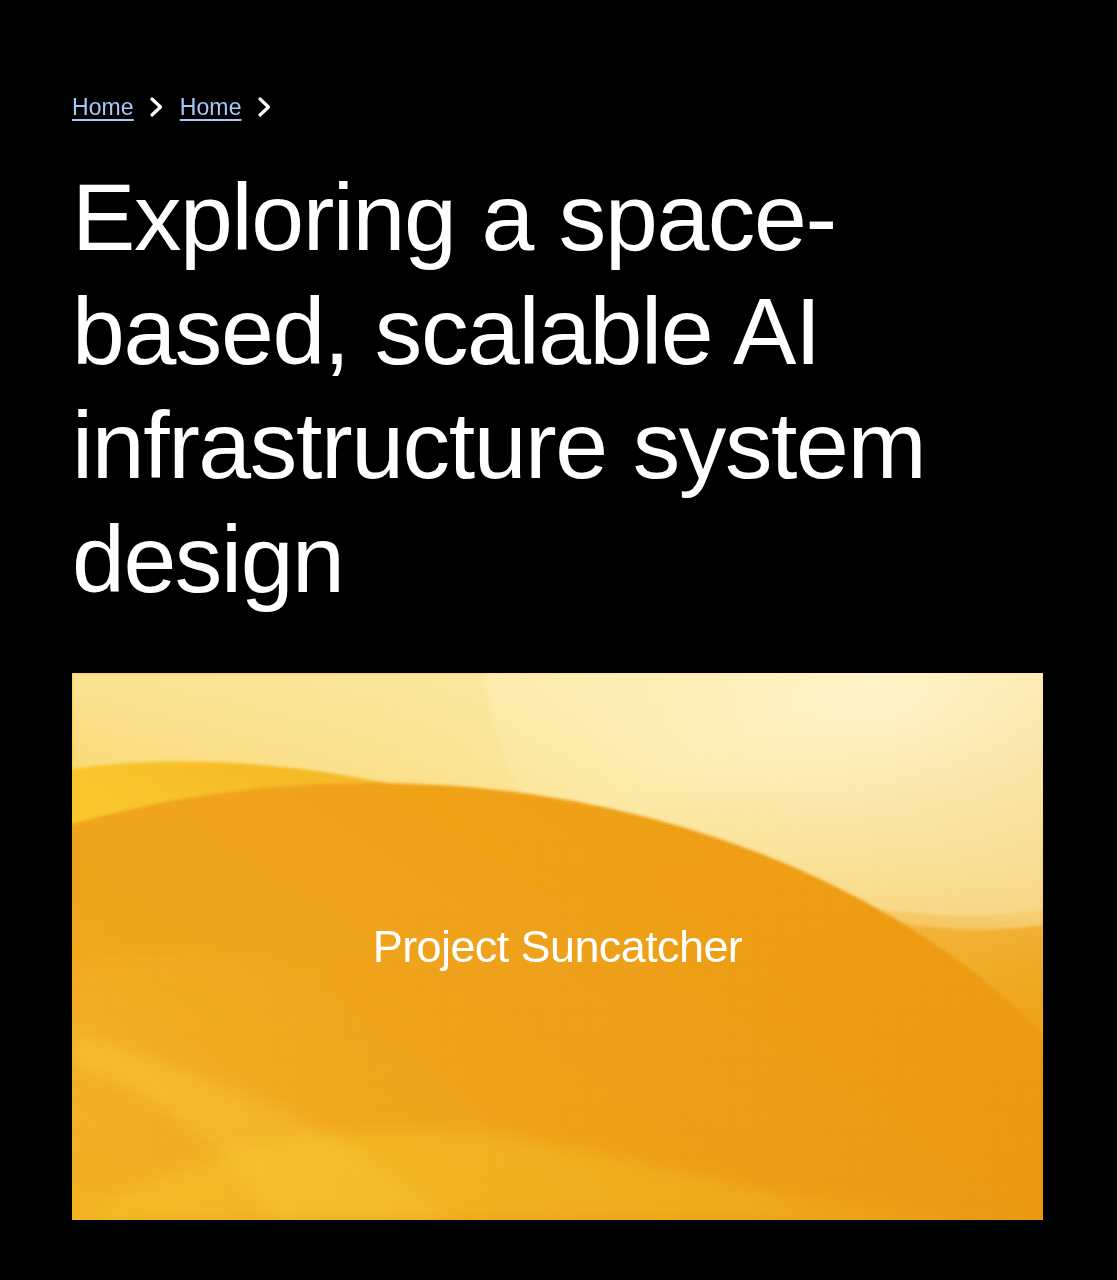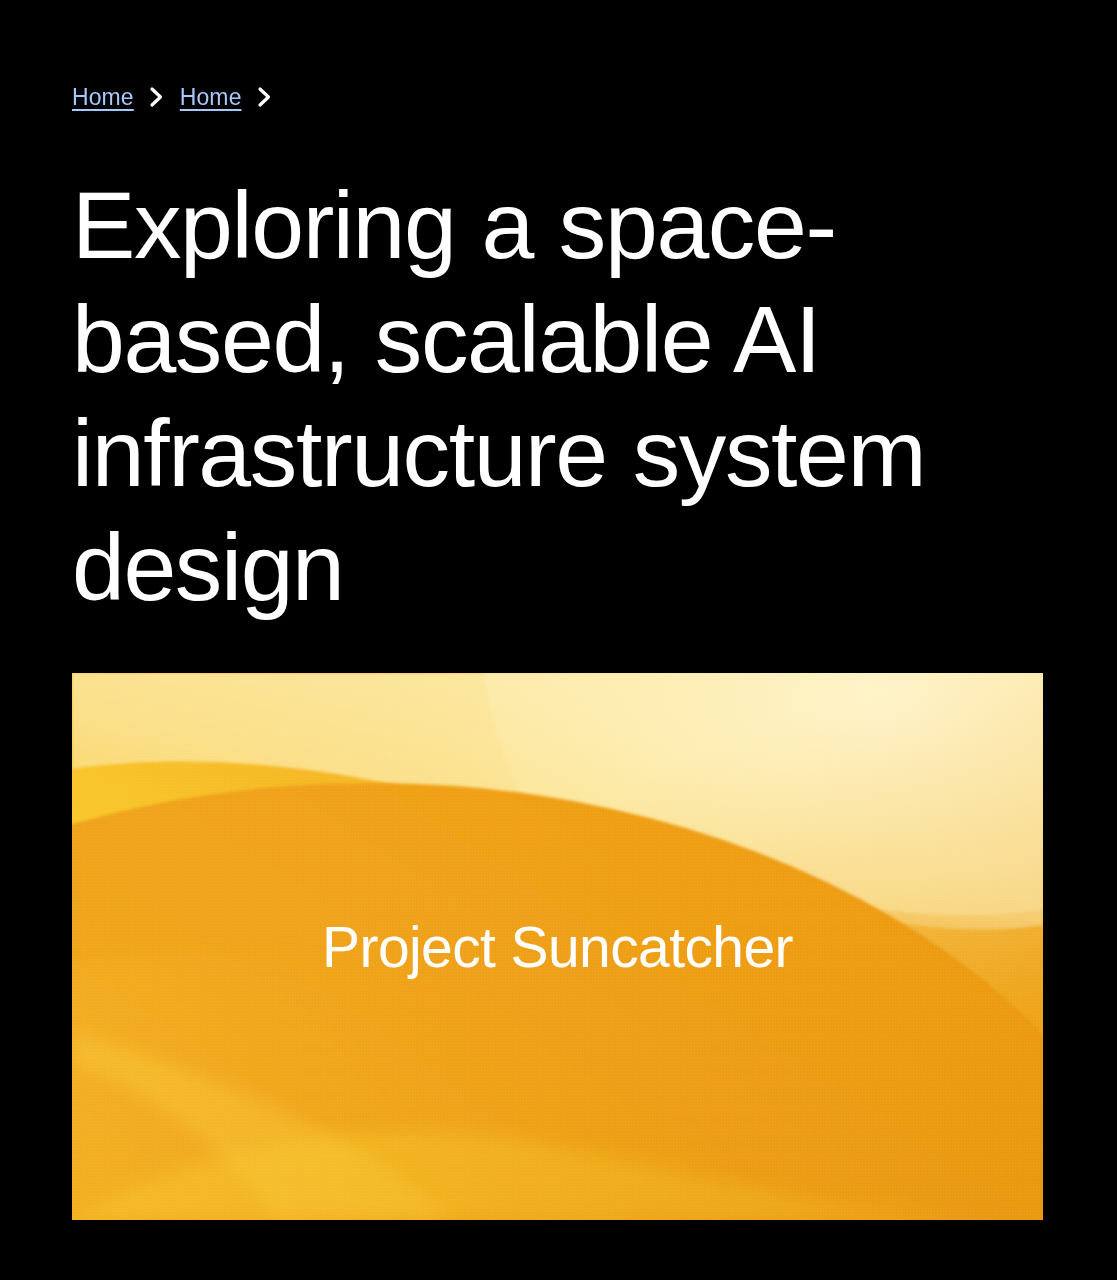--- a/index.html
+++ b/index.html
@@ -23,21 +23,21 @@
     height:1280px;
     background:#000000;
   }
 
   
   .breadcrumb {
     position:absolute;
     left:72px;
     top:82px;
     display:flex;
-    align-items:flex-start;
+    align-items:flex-end;
     height:40px;
   }
 
   .crumb-link {
     color:#A8C7FA;
     font-size:23px;
     line-height:30px;
     letter-spacing:0.1px;
     text-decoration:underline;
     text-underline-offset:4px;
@@ -54,21 +54,21 @@
     width:46px;
     height:30px;
     flex:0 0 auto;
   }
   .crumb-sep svg { display:block; }
 
   
   .headline {
     position:absolute;
     left:72px;
-    top:168px;
+    top:160px;
     width:900px;
     color:#FFFFFF;
     font-size:95px;
     line-height:114px;
     font-weight:300;
     letter-spacing:-1.4px;
     word-spacing:1px;
   }
 
   
@@ -99,21 +99,21 @@
   }
 
   .hero-caption {
     position:absolute;
     left:0;
     right:0;
     top:50%;
     transform:translateY(-50%);
     text-align:center;
     color:#FFFFFF;
-    font-size:57px;
+    font-size:45px;
     line-height:66px;
     font-weight:500;
     letter-spacing:-0.6px;
     z-index:3;
   }
 </style>
 </head>
 <body>
 
 <div class="page">

